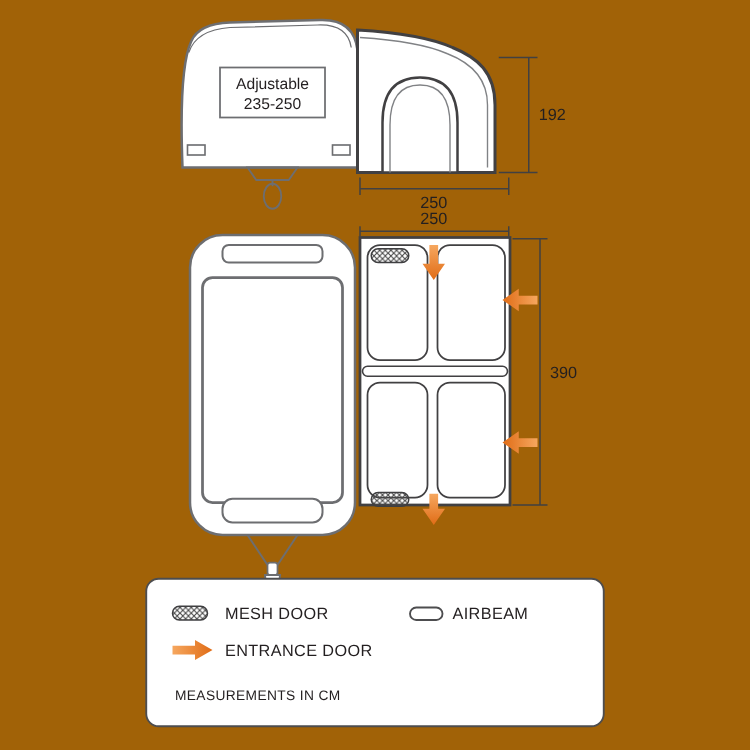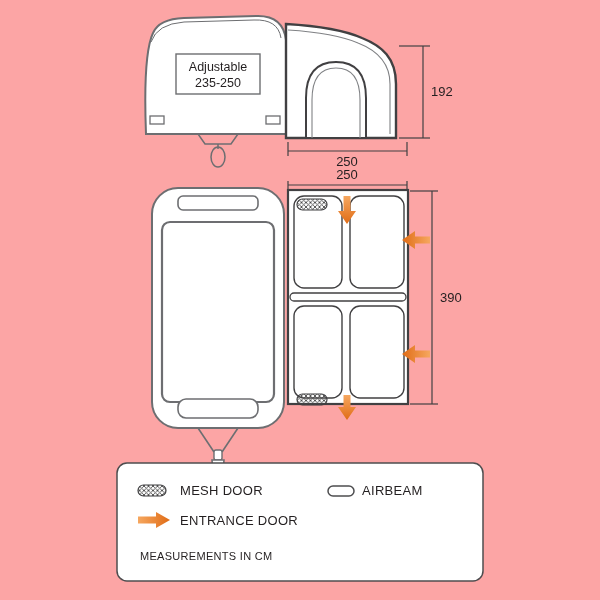--- a/index.html
+++ b/index.html
@@ -1,16 +1,16 @@
 <!DOCTYPE html>
 <html><head>
 <meta charset="utf-8">
 <style>
   html,body{margin:0;padding:0;background:#ffffff;}
-  .page{position:relative;width:600px;height:600px;background:#fca5a5;overflow:hidden;
+  .page{position:relative;width:600px;height:600px;background:#a16207;overflow:hidden;
         font-family:"Liberation Sans", sans-serif;}
   svg{display:block;}
   text{font-family:"Liberation Sans", sans-serif;fill:#231F20;}
   .dim-text{font-size:13px;}
   .label-text{font-size:12.5px;}
   .legend-text{font-size:13px;letter-spacing:.3px;}
   .note-text{font-size:11px;letter-spacing:.3px;}
 </style>
 </head>
 <body>

